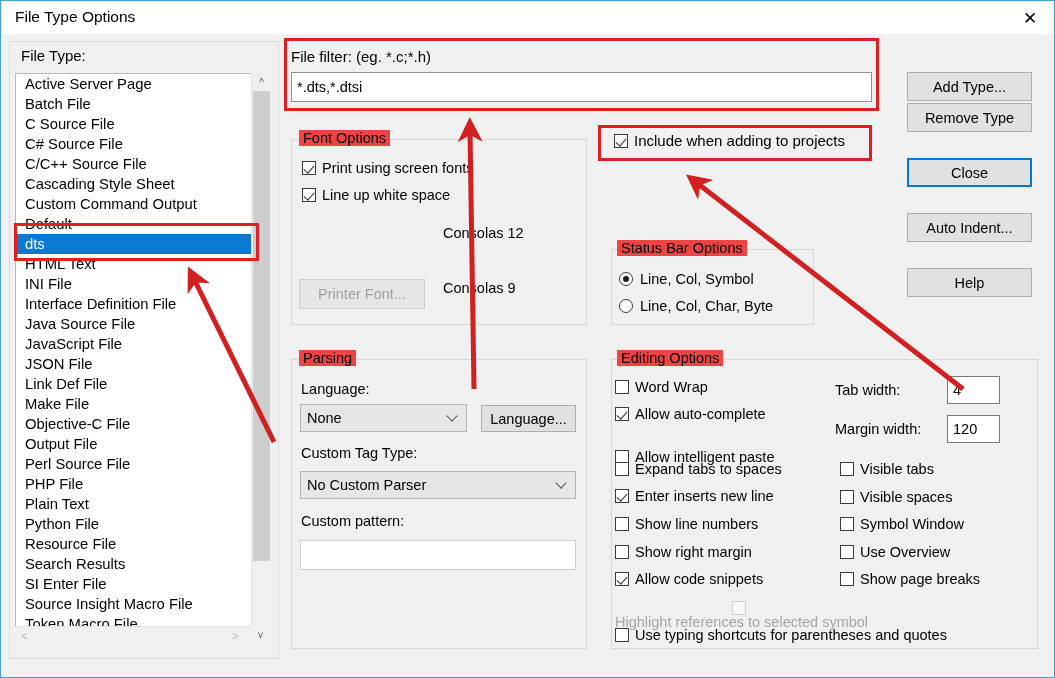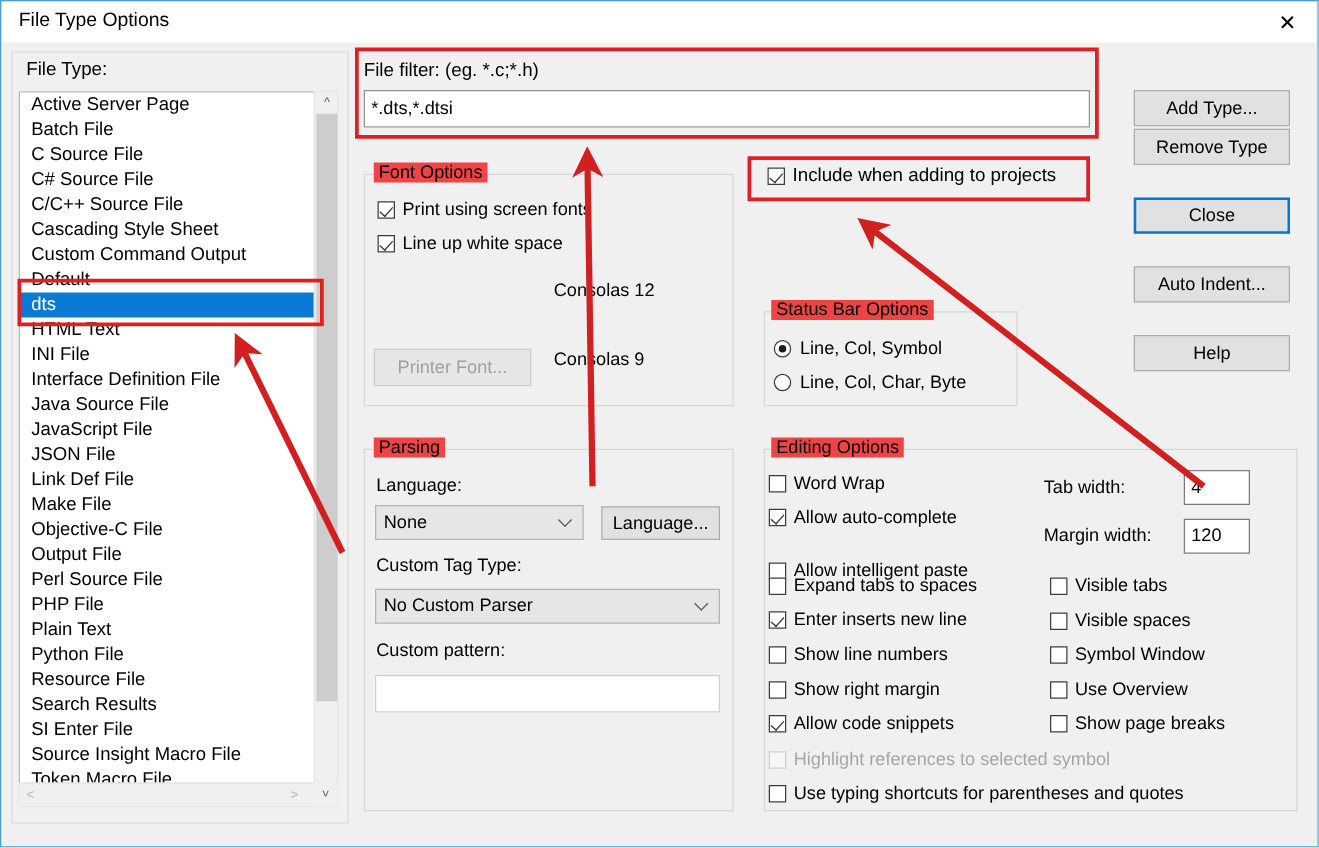--- a/index.html
+++ b/index.html
@@ -325,21 +325,21 @@
   </div>
   <div class="cb" style="left:839px;top:544px;">
     <span class="box"></span>
     <span class="txt">Use Overview</span>
   </div>
   <div class="cb" style="left:839px;top:571px;align-items:center;">
     <span class="box"></span>
     <span class="txt">Show page breaks</span>
   </div>
 
-  <div class="cb disabled" style="left:614px;top:600px;">
+  <div class="cb disabled" style="left:614px;top:600px;flex-direction:column;">
     <span class="box"></span>
     <span class="txt">Highlight references to selected symbol</span>
   </div>
   <div class="cb" style="left:614px;top:627px;">
     <span class="box"></span>
     <span class="txt">Use typing shortcuts for parentheses and quotes</span>
   </div>
 
   <div class="btn" style="left:906px;top:47px;width:125px;height:29px;margin-top:24px;">Add Type...</div>
   <div class="btn" style="left:906px;top:102px;width:125px;height:29px;">Remove Type</div>

